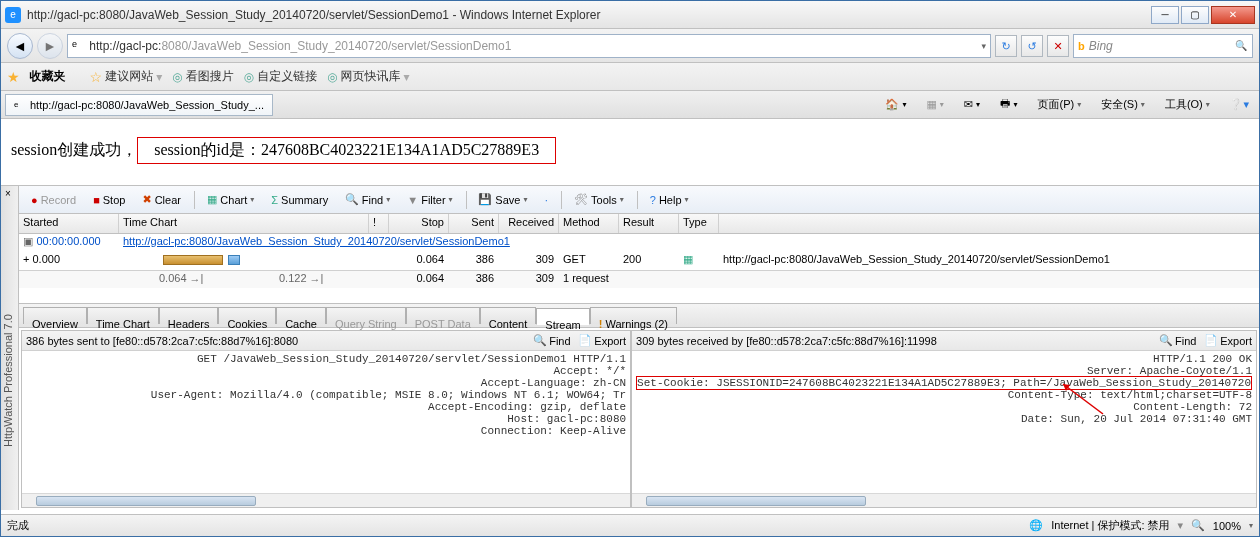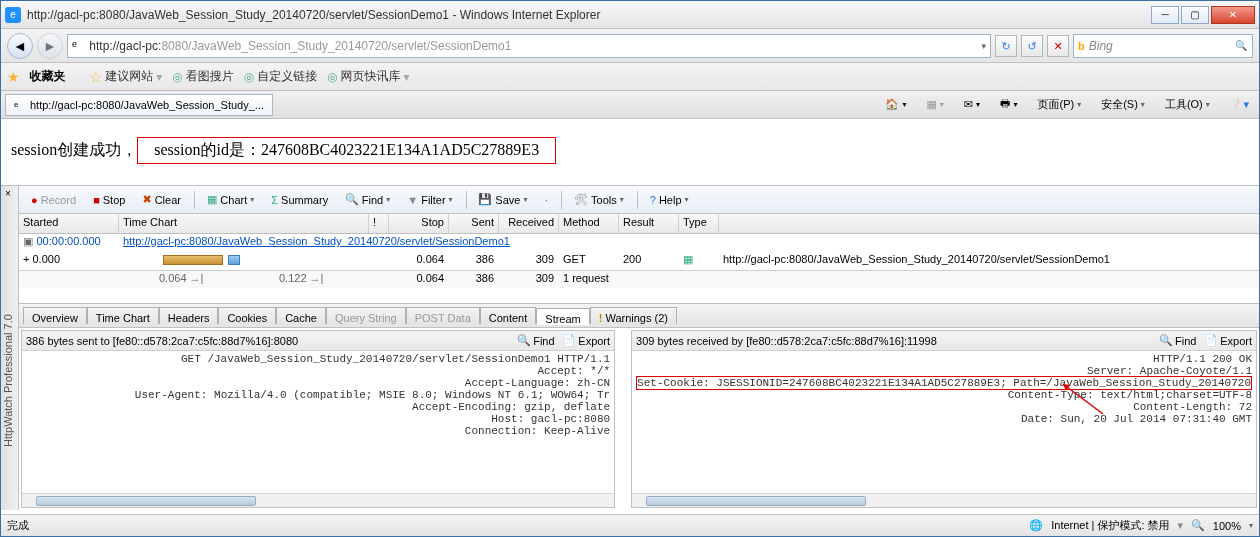--- a/index.html
+++ b/index.html
@@ -46,25 +46,25 @@
 .gh { border-right:1px solid #d0d0d0; padding:2px 4px; font-size:11px;}
 .gh.started{width:100px}.gh.tc{width:250px}.gh.ex{width:20px}.gh.time{width:60px;text-align:right}.gh.sent{width:50px;text-align:right}.gh.recv{width:60px;text-align:right}.gh.meth{width:60px}.gh.res{width:60px}.gh.type{width:40px}.gh.url{flex:1}
 .hw-row { height:18px; display:flex; font-size:11px;}
 .hw-row .c{padding:1px 4px;border-right:1px solid transparent;}
 .hw-row.head{color:#0050c8;}
 .hw-row.head .link{text-decoration:underline;cursor:pointer;}
 .timebar { position:relative; height:14px; width:240px;}
 .timebar .seg1{position:absolute;left:40px;width:60px;height:10px;top:2px;background:linear-gradient(#e8c070,#c89030);border:1px solid #a07020;}
 .timebar .seg2{position:absolute;left:105px;width:12px;height:10px;top:2px;background:linear-gradient(#9ecbf5,#5a9fd8);border:1px solid #3a7fb8;}
 .hw-tabs { height:24px; background: linear-gradient(#f4f4f4,#e4e4e4); display:flex; border-bottom:1px solid #c0c0c0;padding:3px 4px 0 4px;gap:0;}
-.hw-tab { height:17px; padding:0 8px; border:1px solid #b0b0b0; border-bottom:none; background:linear-gradient(#f4f4f4,#e4e4e4); font-size:11px; line-height:20px; cursor:pointer;}
+.hw-tab { height:17px; padding:6px 8px; border:1px solid #b0b0b0; border-bottom:none; background:linear-gradient(#f4f4f4,#e4e4e4); font-size:11px; line-height:20px; cursor:pointer;}
 .hw-tab.active { background:#fff; border-bottom:1px solid #fff; position:relative; top:1px;}
 .hw-tab.disabled { color:#999;}
 .hw-tab.warn::before{content:"!";color:#d08000;font-weight:bold;margin-right:3px;}
-.hw-panels { flex:1; display:flex; gap:16px; padding:2px;}
+.hw-panels { flex:1; display:flex; gap:0; padding:2px;}
 .hw-panel { flex:1; border:1px solid #c0c0c0; display:flex; flex-direction:column;}
 .hw-phead { height:20px; background:linear-gradient(#f4f4f4,#e8e8e8); border-bottom:1px solid #d0d0d0; display:flex;align-items:center;padding:0 4px;font-size:11px;}
 .hw-phead .r{margin-left:auto;display:flex;gap:8px;}
 .hw-phead .btn{display:flex;align-items:center;gap:2px;cursor:pointer;}
 .hw-pbody { flex:1; padding:2px 4px; font-family: Consolas, "Courier New", monospace; font-size:11px; color:#333; overflow:hidden; white-space:pre; position:relative;text-align:right;}
 .hw-pbody .hl { border:1px solid #d00;}
 .annot { position:absolute; right:8px; bottom:18px; color:#d00; font-family:"Microsoft YaHei",SimSun; font-size:14px; white-space:normal; width:330px; line-height:1.3;}
 .arrow { position:absolute; right:148px; top:28px;}
 .arrow svg{overflow:visible;}
 .scrolltrack{height:14px;background:#f0f0f0;border-top:1px solid #d8d8d8;position:relative;}

